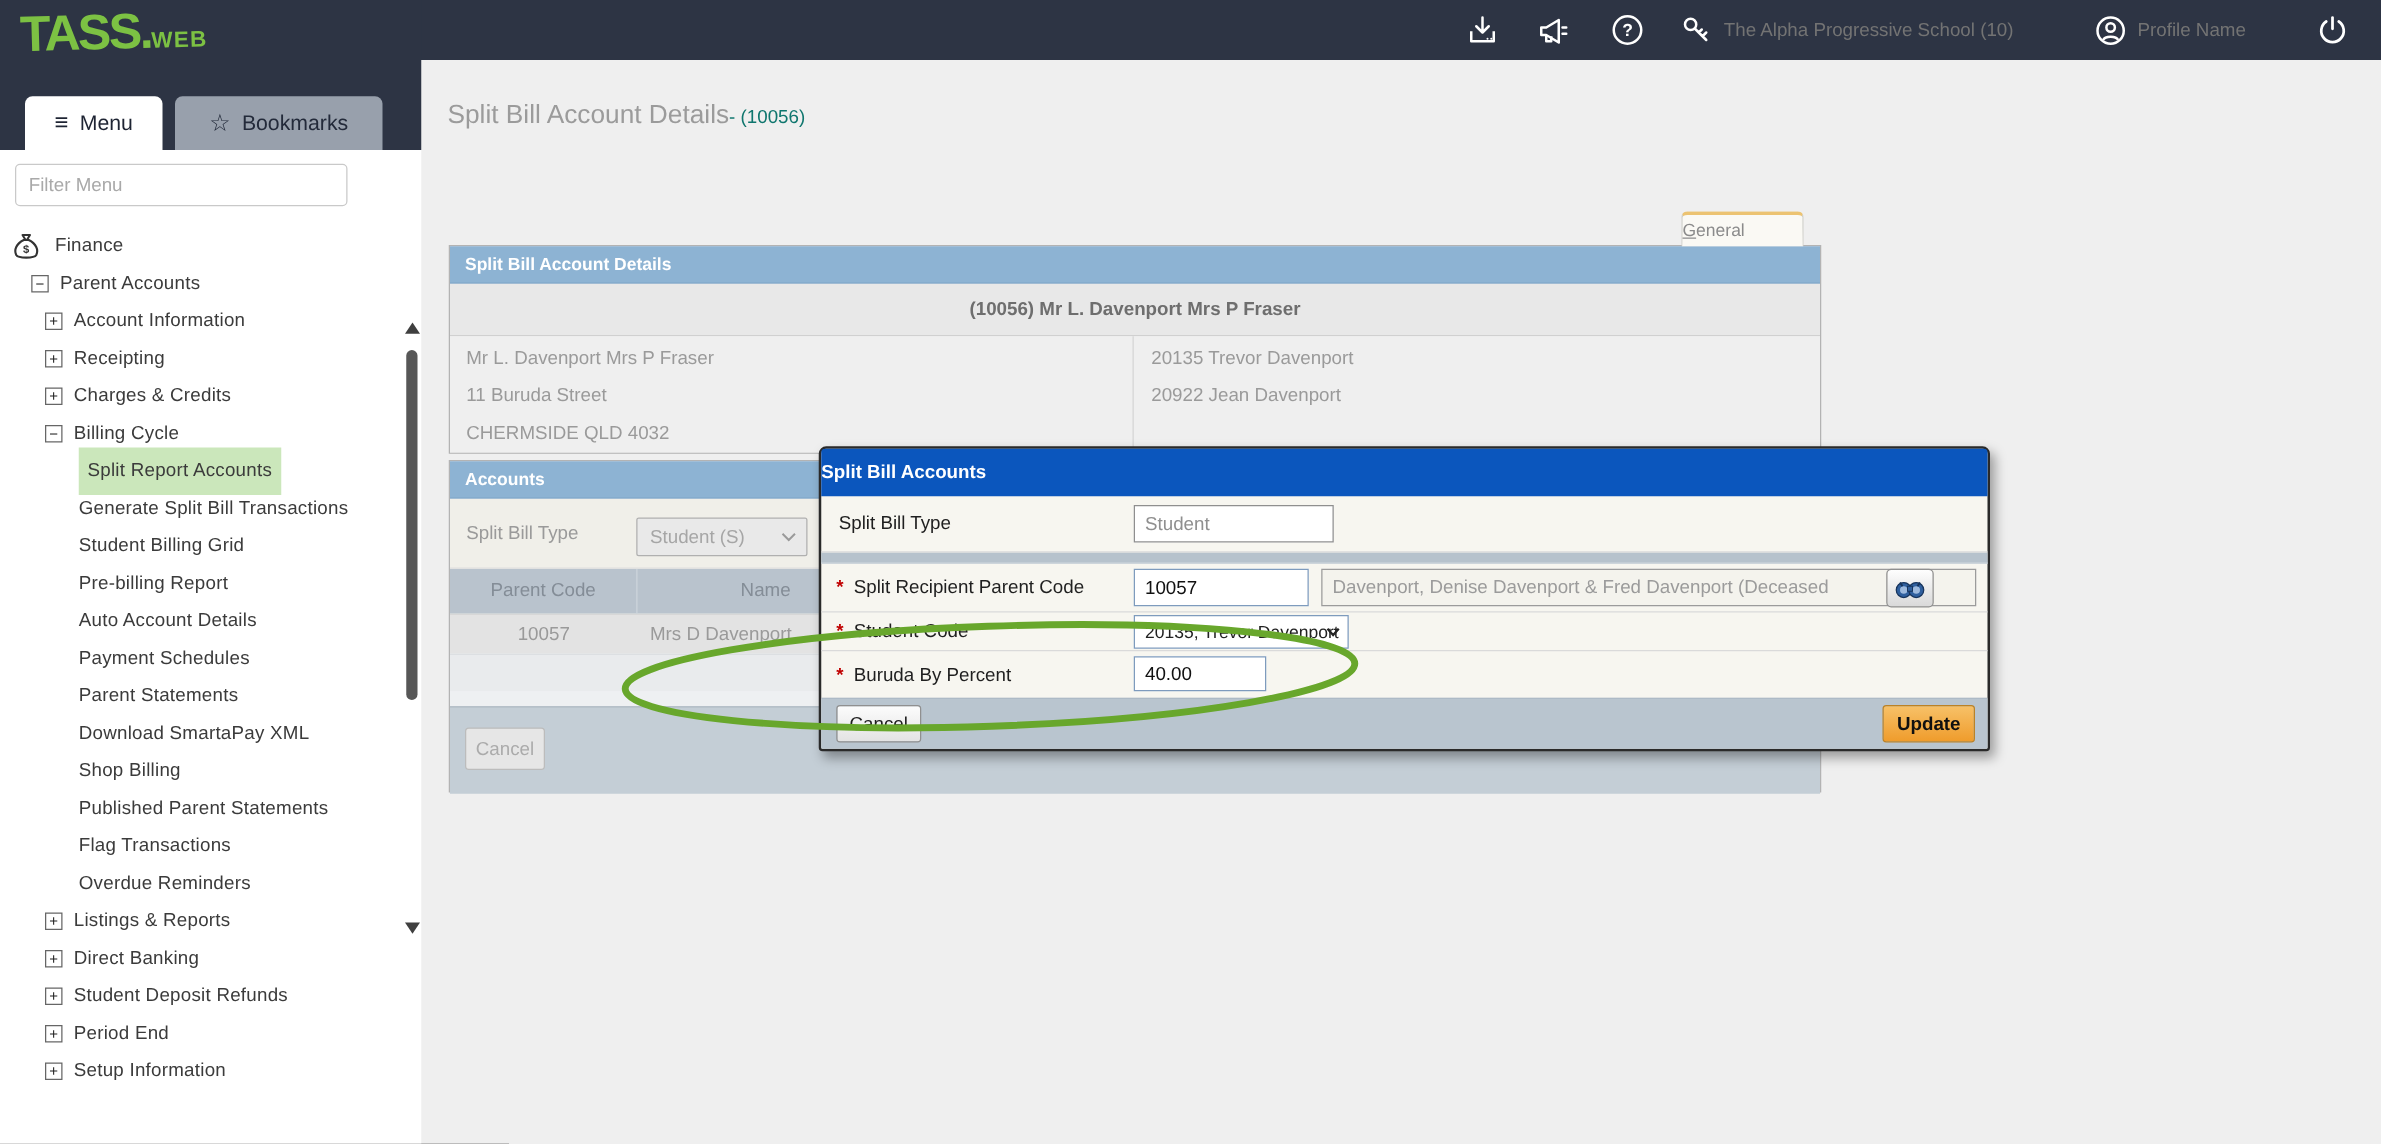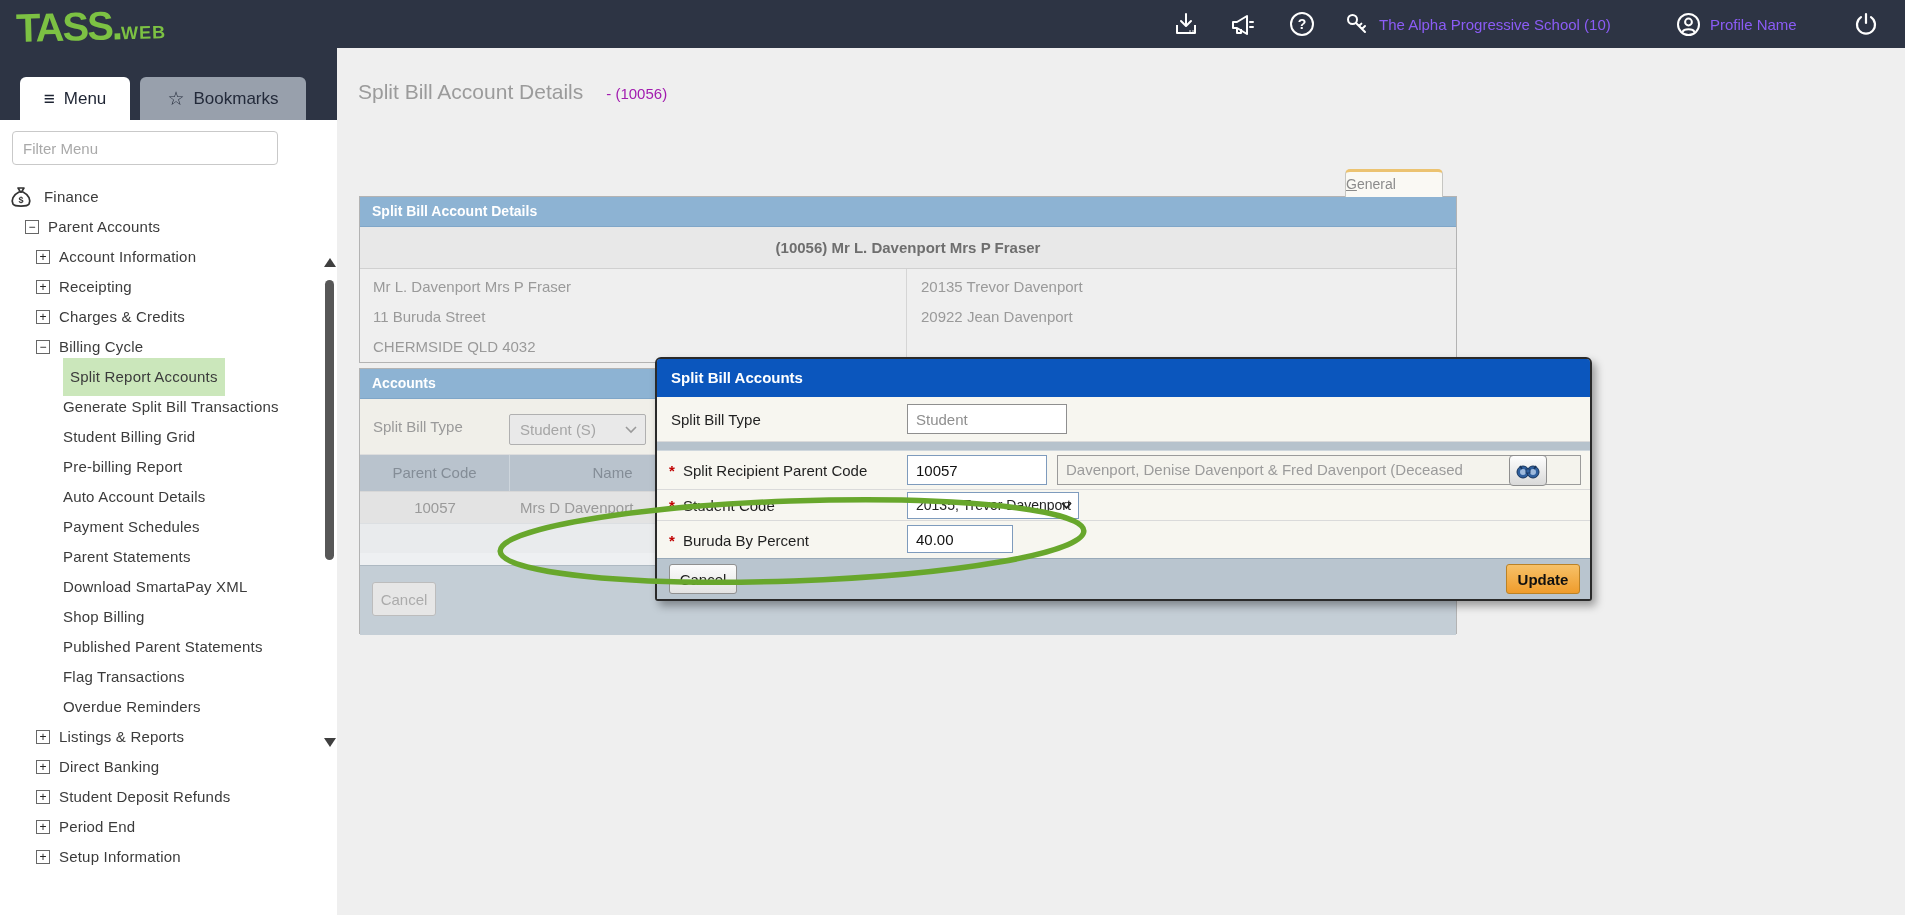--- a/index.html
+++ b/index.html
@@ -6,21 +6,21 @@
   body { margin:0; background:#555; font-family:"Liberation Sans", sans-serif; }
   .screen { position:relative; width:1905px; height:915px; background:#efefef; overflow:hidden; }
 
   
   .topbar { position:absolute; left:0; top:0; width:1905px; height:48px; background:#2d3444; }
   .topbar-left { position:absolute; left:0; top:0; width:337px; height:120px; background:#2d3444; }
   .logo { position:absolute; left:16px; top:4px; white-space:nowrap; transform:rotate(-1.5deg); }
   .logo-main { font-size:40px; font-weight:bold; color:#7cc143; letter-spacing:-2px; }
   .logo-sub { font-size:18px; font-weight:bold; color:#7cc143; letter-spacing:1px; }
   .tb-ico { position:absolute; top:10px; width:28px; height:28px; display:flex; align-items:center; justify-content:center; cursor:pointer; }
-  .tb-group { position:absolute; top:0; height:48px; display:flex; align-items:center; gap:9px; color:#8b5cf6; font-size:15px; white-space:nowrap; }
+  .tb-group { position:absolute; top:0; height:48px; display:flex; align-items:center; gap:9px; color:#737373; font-size:15px; white-space:nowrap; }
   .help-circle { width:24px; height:24px; border:2px solid #fff; border-radius:50%; color:#fff; font-size:14px; font-weight:bold; display:flex; align-items:center; justify-content:center; }
 
   
   .tab { position:absolute; top:77px; height:43px; border-radius:6px 6px 0 0; display:flex; align-items:center; justify-content:center; gap:9px; font-size:17px; cursor:pointer; }
   .tab-menu { left:20px; width:110px; background:#ffffff; color:#1e2433; }
   .tab-bookmarks { left:140px; width:166px; background:#98a0ac; color:#232a3a; }
   .tab .glyph { font-size:19px; }
 
   
   .sidebar { position:absolute; left:0; top:120px; width:337px; height:795px; background:#ffffff; }
@@ -37,21 +37,21 @@
   .tree-label { letter-spacing:.2px; }
   .tree-item.active .tree-label { background:#cbe7bb; padding:4px 7px; }
 
   
   .sb-up { position:absolute; left:324px; top:258px; width:0; height:0; border-left:6px solid transparent; border-right:6px solid transparent; border-bottom:9px solid #3f3f3f; cursor:pointer; }
   .sb-thumb { position:absolute; left:325px; top:280px; width:9px; height:280px; background:#575757; border-radius:5px; cursor:pointer; }
   .sb-down { position:absolute; left:324px; top:738px; width:0; height:0; border-left:6px solid transparent; border-right:6px solid transparent; border-top:9px solid #3f3f3f; cursor:pointer; }
 
   
   .page-title { position:absolute; left:358px; top:80px; font-size:21px; color:#9b9b9b; }
-  .page-title .code { font-size:15px; color:#a21caf; margin-left:23px; }
+  .page-title .code { font-size:15px; color:#0f766e; margin-left:0; }
 
   .general-tab { position:absolute; left:1345px; top:169px; width:98px; height:28px; background:#faf9f4; border:1px solid #c6c6c2; border-top:3px solid #ecc371; border-bottom:none; border-radius:5px 5px 0 0; text-align:left; line-height:24px; font-size:14px; color:#8b8b8b; z-index:3; cursor:pointer; }
   .general-tab .fl { text-decoration:underline; }
 
   .panel { position:absolute; border:1px solid #b3b3b3; background:#efefef; }
   .panel-head { height:30px; background:#8db3d3; border-bottom:1px solid #7fa6c8; color:#fff; font-weight:bold; font-size:14px; line-height:29px; padding-left:12px; }
 
   
   .panel-details { left:359px; top:196px; width:1098px; height:167px; }
   .p-sub { height:42px; line-height:42px; background:#e8e8e8; border-bottom:1px solid #d0d0d0; text-align:center; font-weight:bold; font-size:15px; color:#6e6e6e; }
@@ -73,21 +73,21 @@
   .acc-trow { display:flex; height:32px; background:#e3e3e3; border-top:1px solid #d7d7d7; color:#9a9a9a; font-size:15px; line-height:32px; }
   .acc-trow .c1 { width:150px; text-align:center; }
   .acc-trow .c2 { padding-left:10px; }
   .acc-empty { height:30px; background:#e9ebed; border-top:1px solid #dcdfe2; }
   .acc-gap { height:12px; background:#eef0f2; }
   .acc-footer { position:relative; height:70px; background:#c4ced6; border-top:1px solid #aeb9c2; }
   .acc-cancel { position:absolute; left:12px; top:16px; width:64px; height:34px; background:#e6e6e6; border:1px solid #bcbcbc; border-radius:3px; color:#ababab; font-size:15px; font-family:"Liberation Sans",sans-serif; }
 
   
   .modal { position:absolute; left:655px; top:357px; width:937px; background:#f7f6f0; border:2px solid #2a2a2a; border-radius:6px 6px 3px 3px; box-shadow:4px 5px 9px rgba(0,0,0,.35); z-index:10; }
-  .m-head { height:38px; background:#0b56bd; border-radius:3px 3px 0 0; color:#fff; font-weight:bold; font-size:15px; line-height:38px; padding-left:14px; }
+  .m-head { height:38px; background:#0b56bd; border-radius:3px 3px 0 0; color:#fff; font-weight:bold; font-size:15px; line-height:38px; }
   .m-row { position:relative; border-bottom:1px solid #dadada; }
   .m-rowA { height:45px; }
   .m-band { height:9px; background:#b6c2cc; border-bottom:1px solid #cfd7dd; }
   .m-rowB { height:39px; }
   .m-rowC { height:31px; }
   .m-rowD { height:37px; border-bottom:none; }
   .m-lbl { position:absolute; left:26px; top:50%; transform:translateY(-50%); font-size:15px; color:#1f1f1f; white-space:nowrap; }
   .m-rowA .m-lbl { left:14px; }
   .m-req { position:absolute; left:12px; top:50%; transform:translateY(-50%); color:#c00000; font-weight:bold; font-size:15px; }
   .m-input { position:absolute; background:#fff; border:1px solid #7e9bbd; padding:0 8px; font-size:15px; color:#111; font-family:Liberation Sans, sans-serif; }

